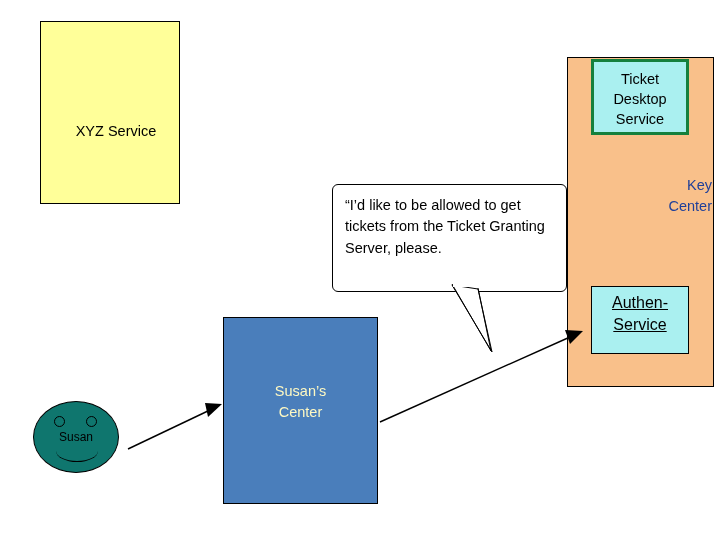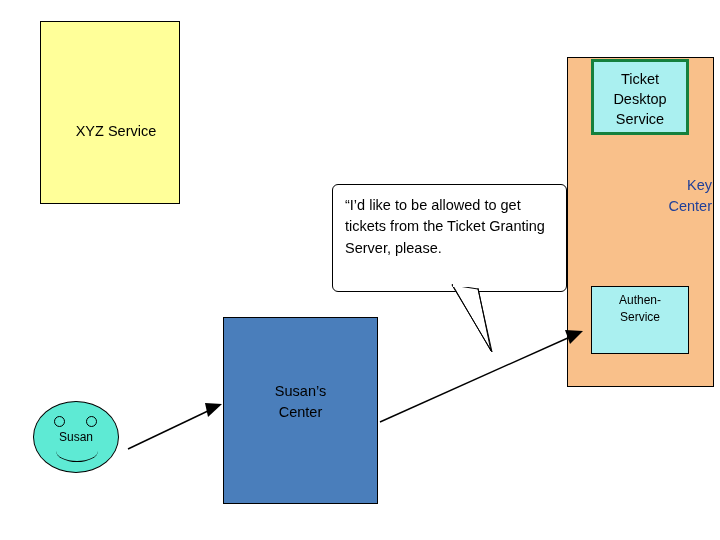--- a/index.html
+++ b/index.html
@@ -79,23 +79,24 @@
     height: 68px;
     background: #aaf0f0;
     border: 1px solid #000000;
   }
   #auth-label {
     position: absolute;
     left: 0;
     right: 0;
     top: 5px;
     text-align: center;
-    font-size: 12px;
+    font-size: 16px;
     color: #000000;
     line-height: 1.38;
+    text-decoration: underline;
   }
   
   #kdc-label {
     position: absolute;
     left: 569px;
     top: 175px;
     width: 143px;
     text-align: right;
     font-size: 14.5px;
     color: #1f3f99;
@@ -110,32 +111,32 @@
     background: #4a7ebb;
     border: 1px solid #000000;
   }
   #desktop-label {
     position: absolute;
     left: 0;
     right: 0;
     top: 63px;
     text-align: center;
     font-size: 14.5px;
-    color: #000000;
+    color: #fef9c3;
     line-height: 1.48;
   }
   
   #susan-face {
     position: absolute;
     left: 33px;
     top: 401px;
     width: 86px;
     height: 72px;
     border-radius: 50%;
-    background: #5eead4;
+    background: #0f766e;
     border: 1px solid #000000;
     box-sizing: border-box;
   }
   #susan-name {
     position: absolute;
     left: 0;
     right: 0;
     top: 28px;
     text-align: center;
     font-size: 12px;

